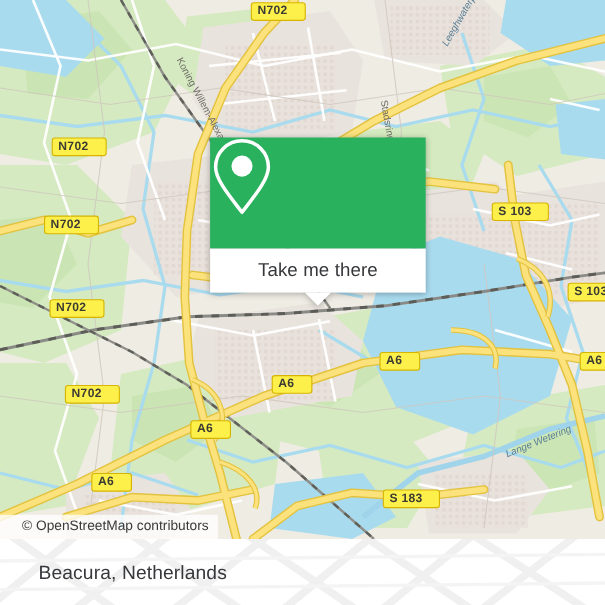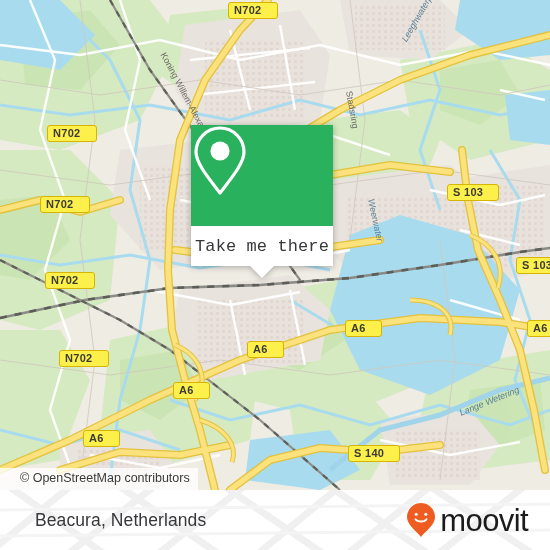--- a/index.html
+++ b/index.html
@@ -59,23 +59,22 @@
     font-size: 12.5px;
     color: #3a3a3a;
     line-height: 15px;
     white-space: nowrap;
   }
 
   
   #callout {
     position: absolute;
     left: 191px; top: 125px;
-    width: 142px;
+    width: 196px;
     filter: drop-shadow(0 1px 3px rgba(0,0,0,0.30));
-    font-family: Liberation Mono, monospace;
   }
   #callout-green {
     height: 101px;
     background: #29b15e;
     display: flex; align-items: center; justify-content: center;
   }
   #callout-white {
     height: 40px;
     background: #ffffff;
     display: flex; align-items: center; justify-content: center;
@@ -306,21 +305,21 @@
         <div class="shield" style="left: 40px; top: 196px;">N702</div>
         <div class="shield" style="left: 45px; top: 272px;">N702</div>
         <div class="shield" style="left: 59px; top: 350px;">N702</div>
         <div class="shield" style="left: 447px; top: 184px;">S 103</div>
         <div class="shield" style="left: 516px; top: 257px;">S 103</div>
         <div class="shield" style="left: 345px; top: 320px;">A6</div>
         <div class="shield" style="left: 527px; top: 320px;">A6</div>
         <div class="shield" style="left: 247px; top: 341px;">A6</div>
         <div class="shield" style="left: 173px; top: 382px;">A6</div>
         <div class="shield" style="left: 83px; top: 430px;">A6</div>
-        <div class="shield" style="left: 348px; top: 445px;">S 140</div>
+        <div class="shield" style="left: 348px; top: 445px;">S 183</div>
       </div>
 
     <div id="attrib">© OpenStreetMap contributors</div>
 
     <div id="callout">
       <div id="callout-green">
         <svg width="58" height="72" viewBox="0 0 58 72">
           <path d="M29 3 C15.7 3 5 13.7 5 27 C5 39 20 56 29 68 C38 56 53 39 53 27 C53 13.7 42.3 3 29 3 Z" fill="none" stroke="#ffffff" stroke-width="3.2" stroke-linejoin="round"></path>
           <circle cx="29" cy="26" r="9.6" fill="#ffffff"></circle>
         </svg>
@@ -348,25 +347,16 @@
         <path d="M320,-10 L445,75"></path>
         <path d="M420,-10 L550,75"></path>
       </g>
       <g stroke="#f4f4f4" stroke-width="3" fill="none">
         <path d="M0,20 L550,14"></path>
         <path d="M0,46 L550,40"></path>
       </g>
     </svg>
     <div id="footer-inner">
       <span id="place-name">Beacura, Netherlands</span>
-      <span id="brand">
-        <svg width="30" height="36" viewBox="0 0 30 36">
-          <path d="M15 1 C7.3 1 1 7.3 1 15 C1 23 10 28.5 15 35 C20 28.5 29 23 29 15 C29 7.3 22.7 1 15 1 Z" fill="#ef5c21"></path>
-          <circle cx="10.2" cy="12.2" r="1.5" fill="#ffffff"></circle>
-          <circle cx="19.8" cy="12.2" r="1.5" fill="#ffffff"></circle>
-          <path d="M9.5 17.2 C11.6 20.2 18.4 20.2 20.5 17.2" fill="none" stroke="#ffffff" stroke-width="1.9" stroke-linecap="round"></path>
-        </svg>
-        <span id="brand-word">moovit</span>
-      </span>
     </div>
   </div>
 
 </div>
 
 </body></html>

